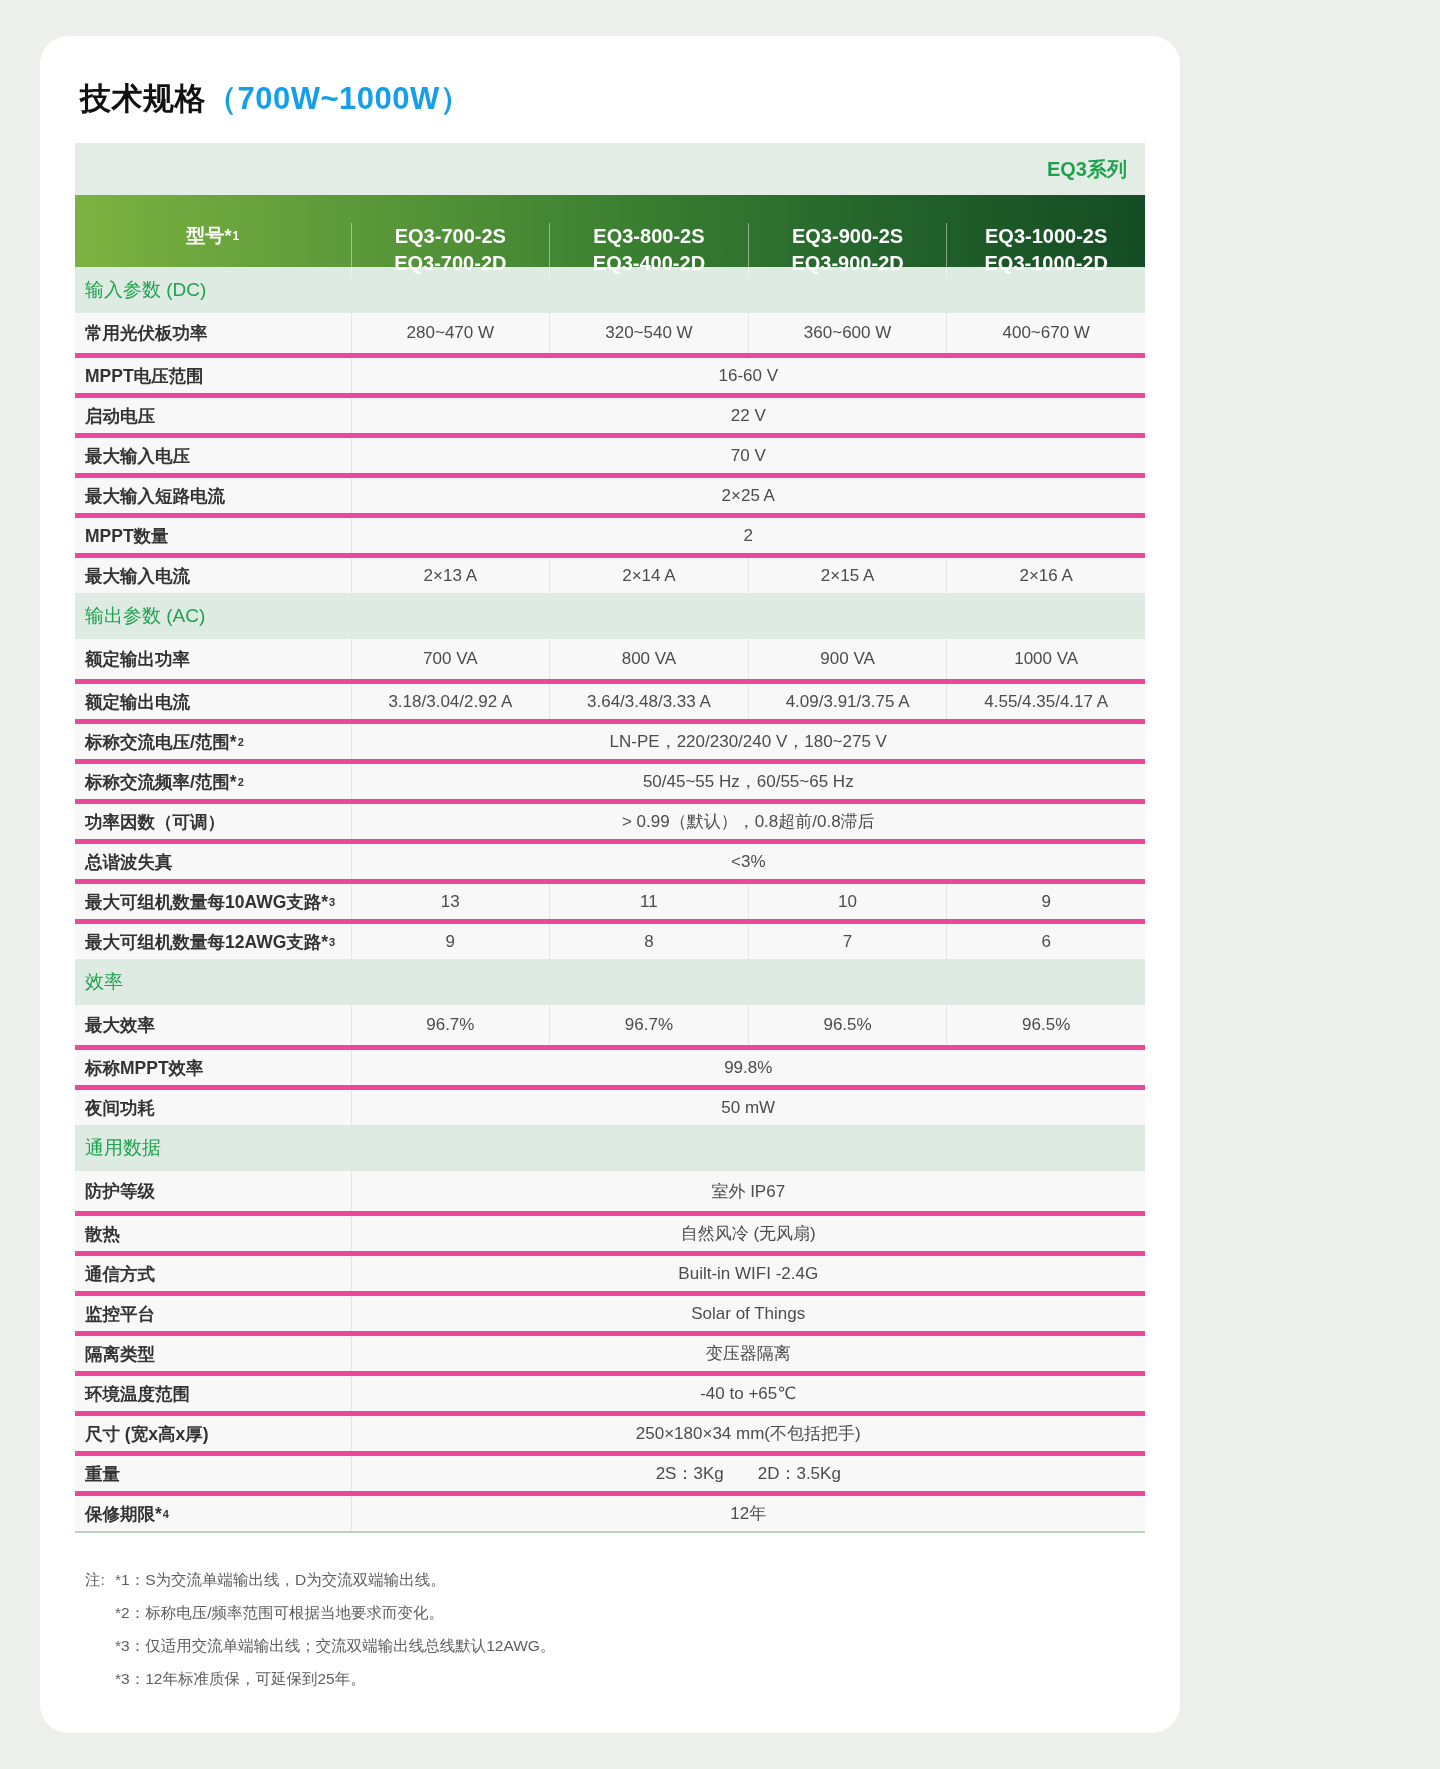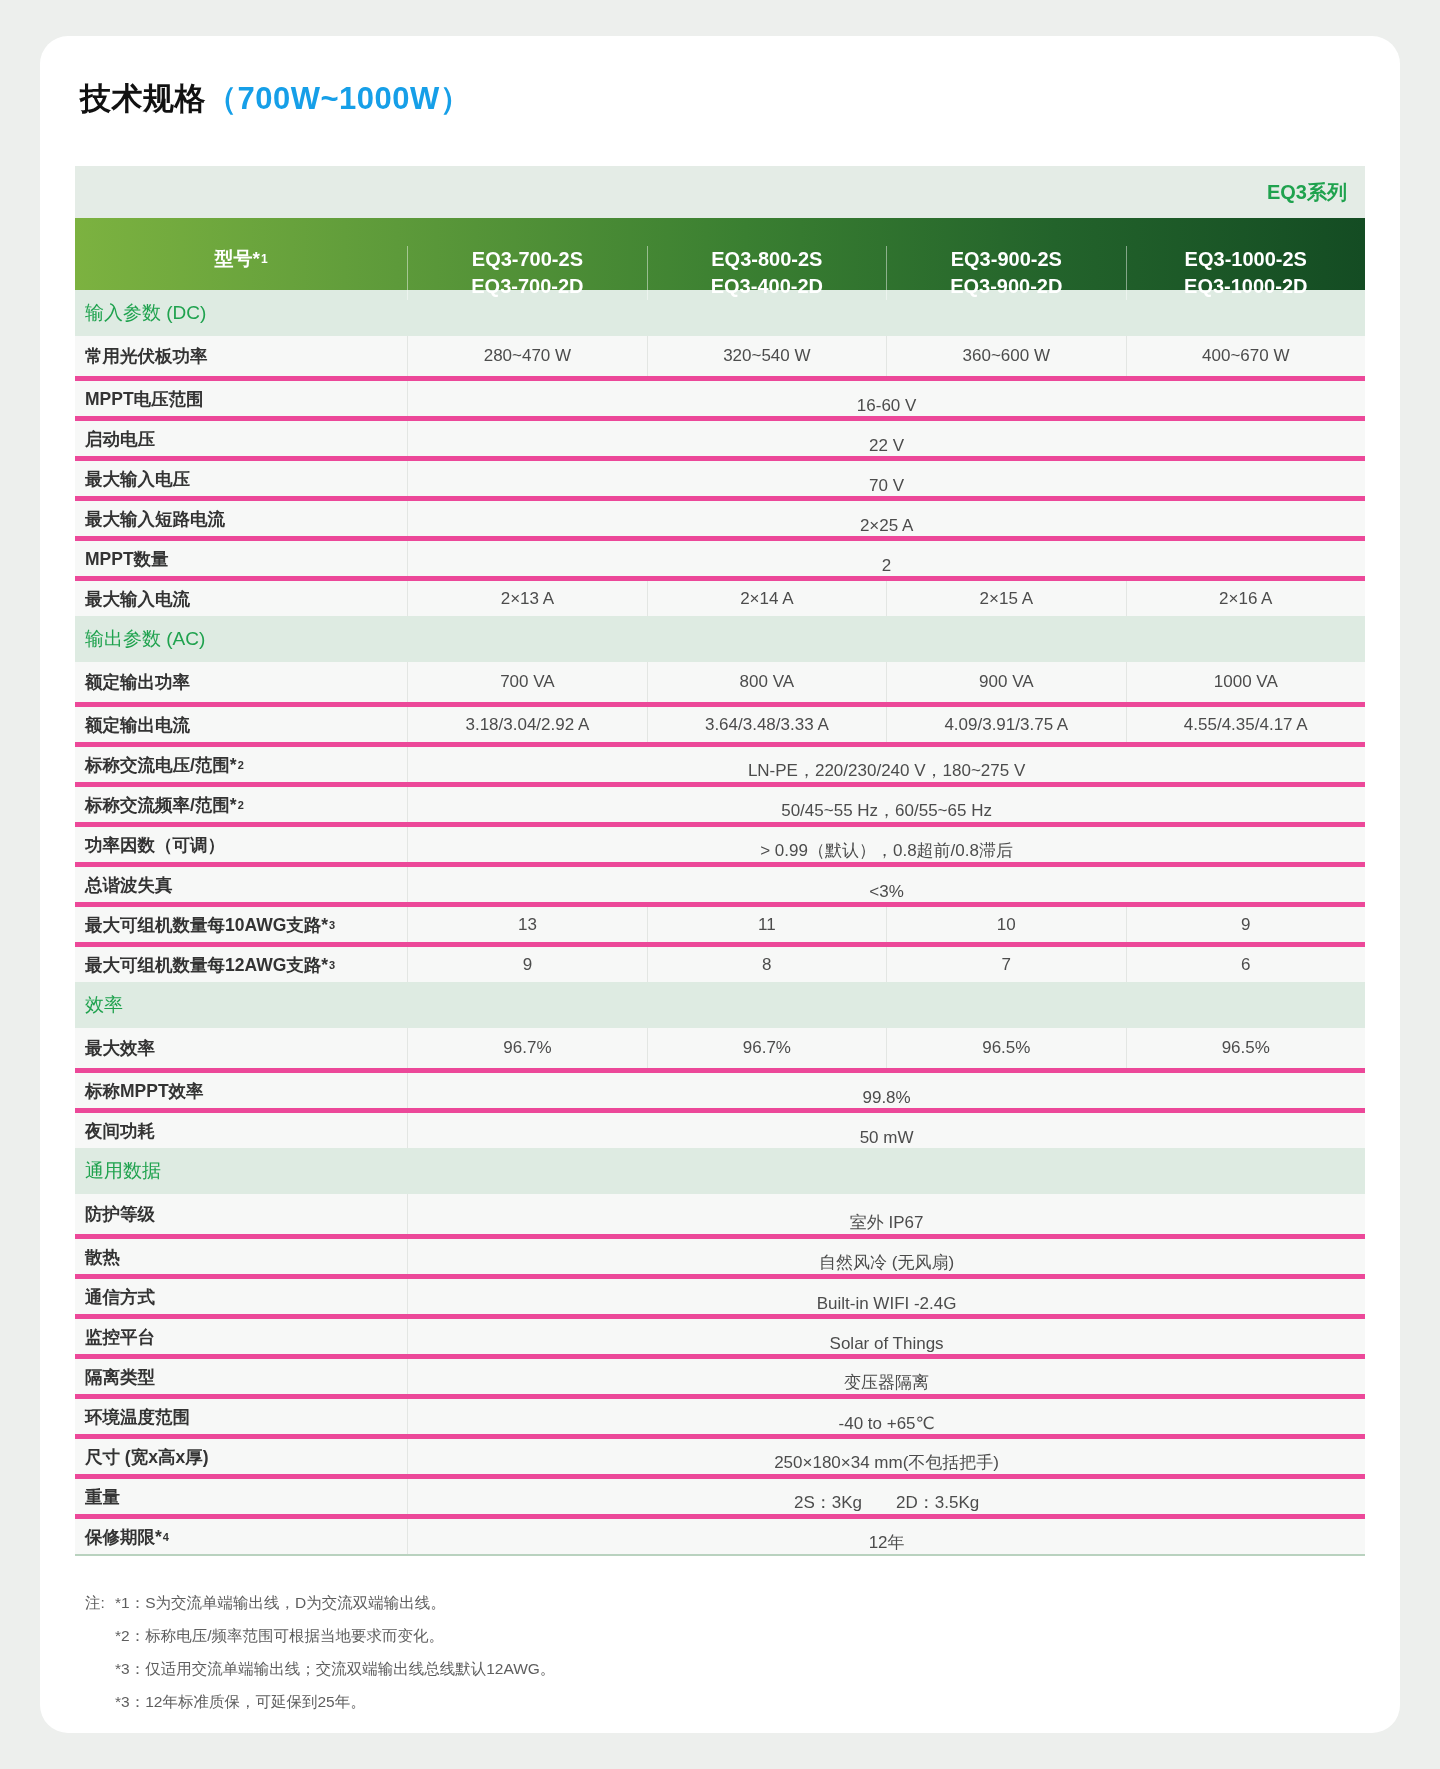--- a/index.html
+++ b/index.html
@@ -3,32 +3,32 @@
 <meta charset="utf-8">
 <style>
   * { margin:0; padding:0; box-sizing:border-box; }
   html, body { background:#edefed; }
   body {
     width:1440px; height:1769px; position:relative; overflow:hidden;
     font-family:"Liberation Sans","DejaVu Sans",sans-serif;
     -webkit-font-smoothing:antialiased;
   }
   .card {
-    position:absolute; left:40px; top:36px; width:1360px; height:1697px;
+    position:absolute; left:40px; top:36px; width:1140px; height:1697px;
     background:#ffffff; border-radius:28px;
   }
   
   .title-wrap { padding:42px 0 0 40px; font-size:31px; font-weight:bold; letter-spacing:0.5px; }
   .title-black { color:#111111; }
   .title-blue { color:#169fe8; }
 
   
   .tbl { margin:0 35px; }
   .series-strip {
-    margin-top:46px; height:52px; background:#e4ece6;
+    margin-top:23px; height:52px; background:#e4ece6;
     display:flex; align-items:center; justify-content:flex-end; padding-right:18px;
   }
   .series-badge { color:#1fa24e; font-weight:bold; font-size:20px; }
 
   .thead {
     height:72px; display:grid; grid-template-columns:25.75% 1fr 1fr 1fr 1fr;
     background:linear-gradient(90deg,#7cb240 0%,#5d9a3a 25%,#3a7f31 52%,#23632b 76%,#144c23 100%);
     color:#ffffff; font-weight:bold;
   }
   .thead .th { display:flex; align-items:center; justify-content:center; text-align:center; }
@@ -43,21 +43,21 @@
   .row.section { height:46px; background:#deebe2; }
   .row.section .cell { grid-column:1 / -1; display:flex; align-items:center; padding-left:10px; }
   .sec-label { color:#1fa24e; font-weight:normal; font-size:19px; }
 
   .row.data { min-height:40px; }
   .row.data + .row.data { border-top:5px solid #ec4899; }
   .cell { display:flex; align-items:center; }
   .cell.label { padding-left:10px; color:#333333; font-weight:600; font-size:17.5px; }
   .cell.label sup { font-size:11px; margin-left:1px; color:#333333; }
   .cell.value { justify-content:center; text-align:center; color:#4c4c4c; font-size:17px; border-left:1px solid #e3e6e3; }
-  .cell.value.merged { grid-column:2 / -1;align-items:flex-end; }
+  .cell.value.merged { grid-column:2 / -1; }
 
   
   .notes { margin:30px 0 0 45px; color:#5e5e5e; font-size:15.5px; }
   .note-line { display:flex; line-height:33px; }
   .note-line.indent { padding-left:30px; }
   .note-prefix { width:30px; flex:0 0 30px; }
 </style>
 </head>
 <body>
 

